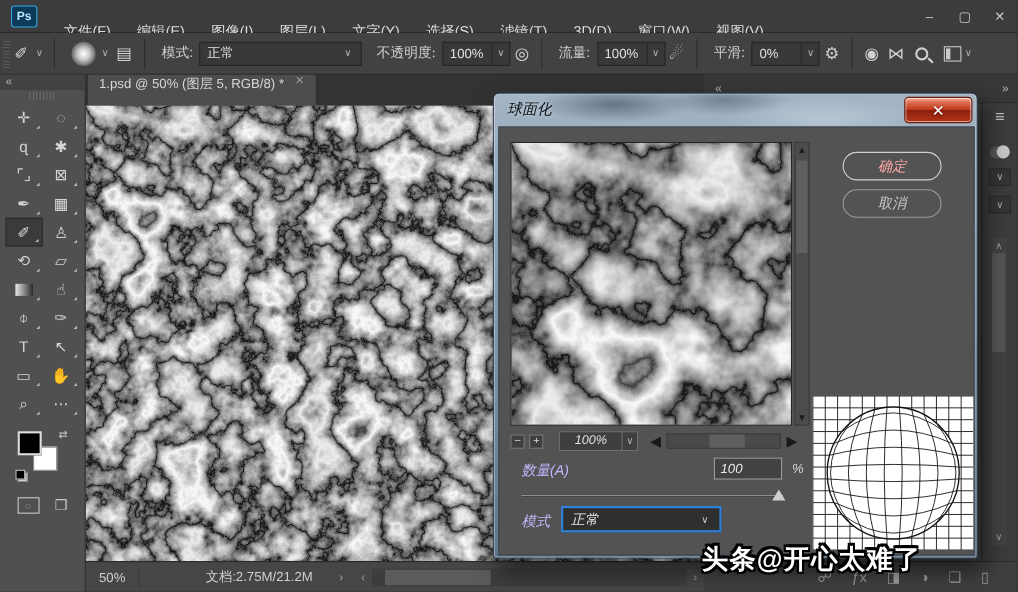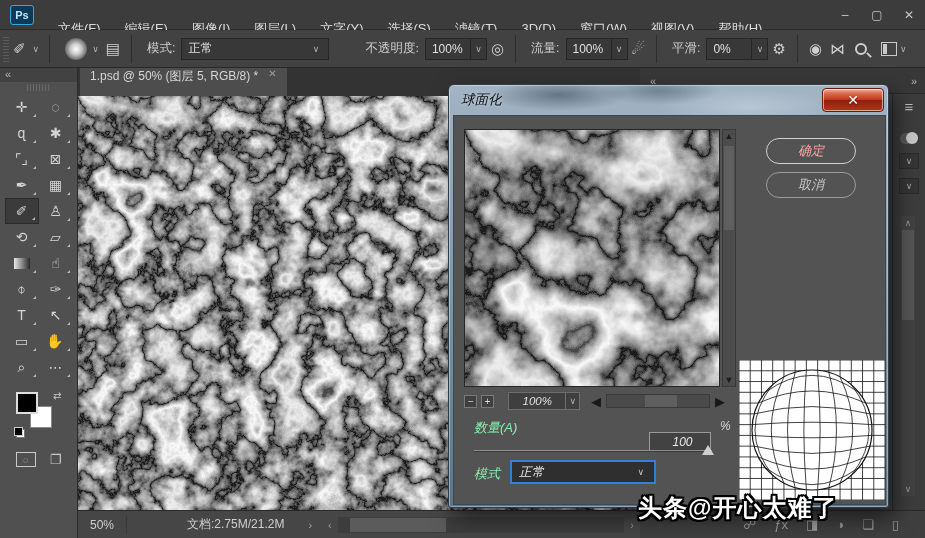--- a/index.html
+++ b/index.html
@@ -144,24 +144,24 @@
     display:flex; align-items:center; }
   .zbox { width:13px; height:13px; background:#3f3f3f; border:1px solid #7a7a7a; color:#ddd;
     font-size:10px; line-height:11px; text-align:center; margin-right:4px; }
   .pv-zoom { width:72px; height:18px; background:#3f3f3f; border:1px solid #6e6e6e;
     display:flex; align-items:center; margin:0 6px 0 10px; color:#e0e0e0; font-size:11.5px; }
   .pv-zoom span.v { flex:1; text-align:center; }
   .pv-zoom .chv { border-left:1px solid #6e6e6e; height:100%; display:flex; align-items:center; }
   .pv-arrow { color:#191919; font-size:13px; padding:0 5px; }
   .pv-htrack { width:104px; height:14px; background:#4a4a4a; border:1px solid #3a3a3a; position:relative; }
   .pv-hthumb { position:absolute; left:38px; top:0; width:32px; height:12px; background:#5f5f5f; }
-  .dlg-lbl { position:absolute; color:#86efac; font-size:13px; }
-  .amt-input { position:absolute; left:195px; top:316px; width:62px; height:20px;
+  .dlg-lbl { position:absolute; color:#c4b5fd; font-size:13px; }
+  .amt-input { position:absolute; left:195px; top:300px; width:62px; height:20px;
     background:#424242; border:1px solid #9a9a9a; color:#e8e8e8; font-size:12px;
-    line-height:18px; padding-left:5px;text-align:center; }
+    line-height:18px; padding-left:5px; }
   .amt-pct { position:absolute; left:266px; top:303px; color:#d6d6d6; font-size:12px; }
   .slider { position:absolute; left:20px; top:330px; width:238px; height:10px; }
   .slider .track { position:absolute; left:0; top:4px; width:100%; height:2px; background:#8f8f8f;
     border-bottom:1px solid #3a3a3a; }
   .slider .thumb { position:absolute; left:228px; top:-1px; width:0; height:0;
     border-left:6px solid transparent; border-right:6px solid transparent;
     border-bottom:10px solid #cfcfcf; }
   .mode-ddl { position:absolute; left:56px; top:344px; width:146px; height:24px;
     background:#2f2f2f; border:2px solid #2f80d8; display:flex; align-items:center;
     color:#e8e8e8; font-size:12.5px; padding:0 7px; }
@@ -190,21 +190,20 @@
         <span class="menu-item">文件(F)</span>
         <span class="menu-item">编辑(E)</span>
         <span class="menu-item">图像(I)</span>
         <span class="menu-item">图层(L)</span>
         <span class="menu-item">文字(Y)</span>
         <span class="menu-item">选择(S)</span>
         <span class="menu-item">滤镜(T)</span>
         <span class="menu-item">3D(D)</span>
         <span class="menu-item">窗口(W)</span>
         <span class="menu-item">视图(V)</span>
-        <span class="menu-item">帮助(H)</span>
       </div>
     <div class="win-btns">
       <div class="win-btn">–</div>
       <div class="win-btn">▢</div>
       <div class="win-btn">✕</div>
     </div>
   </div>
 
   <div class="optbar">
     <div class="grip"></div>
@@ -214,21 +213,21 @@
     <div class="brush-prev"></div>
     <span class="brush-size">300</span>
     <span class="chv">∨</span>
     <span class="ic">▤</span>
     <div class="vdiv"></div>
     <span class="lbl">模式:</span>
     <div class="fld mode-fld">
       <span>正常</span>
       <span class="chv">∨</span>
     </div>
-    <span class="lbl" style="margin-left:36px;font-family:Liberation Serif, serif;">不透明度:</span>
+    <span class="lbl" style="margin-left:13px;font-family:Liberation Serif, serif;">不透明度:</span>
     <div class="fld pct-fld">
       <span>100%</span>
     </div>
     <div class="chv-box">
       <span class="chv">∨</span>
     </div>
     <span class="ic">◎</span>
     <div class="vdiv"></div>
     <span class="lbl">流量:</span>
     <div class="fld pct-fld">

